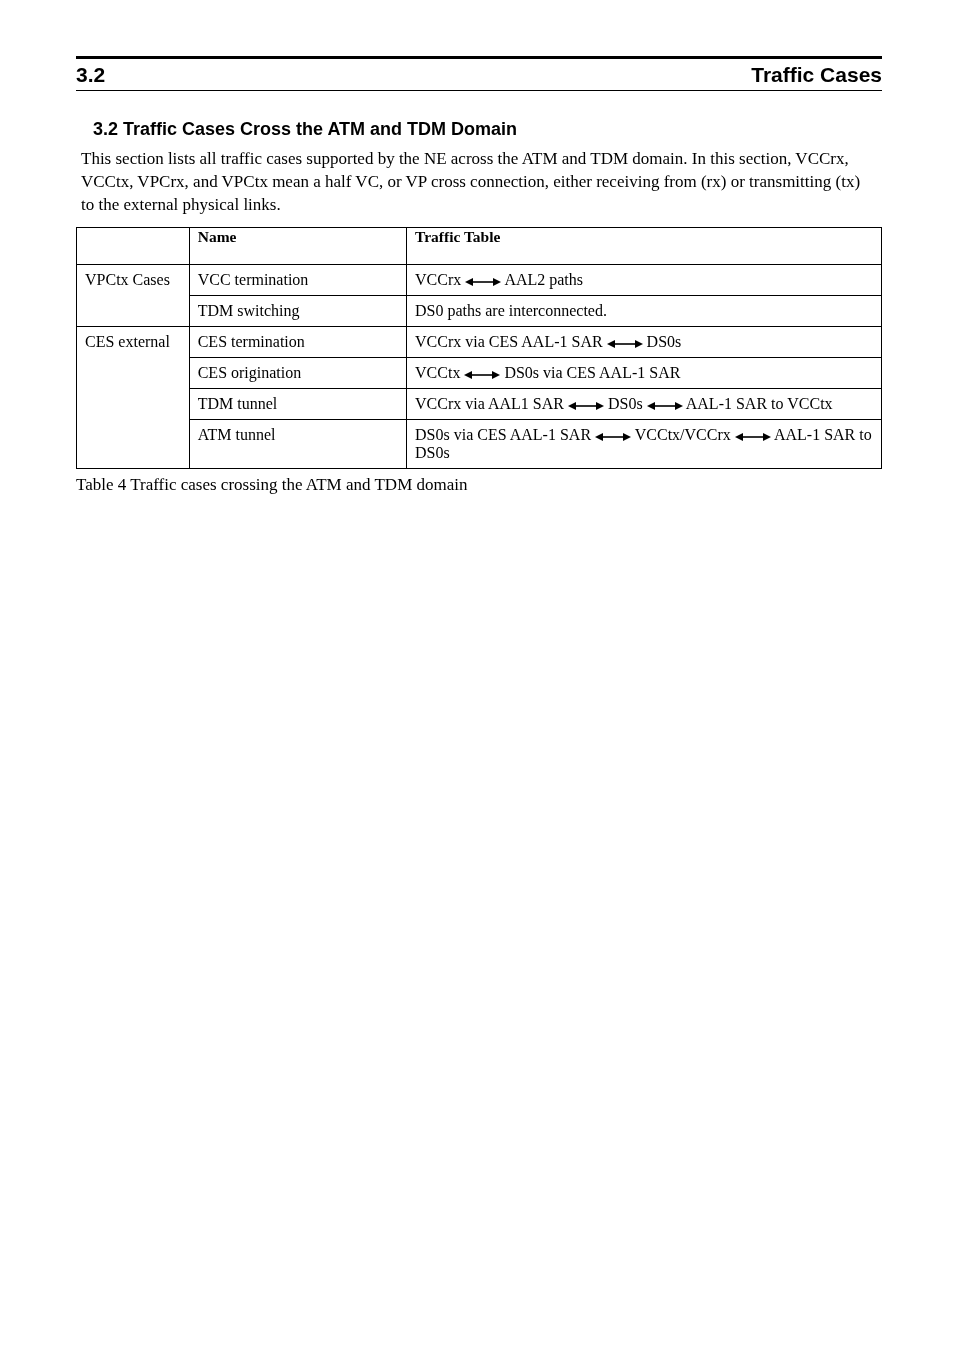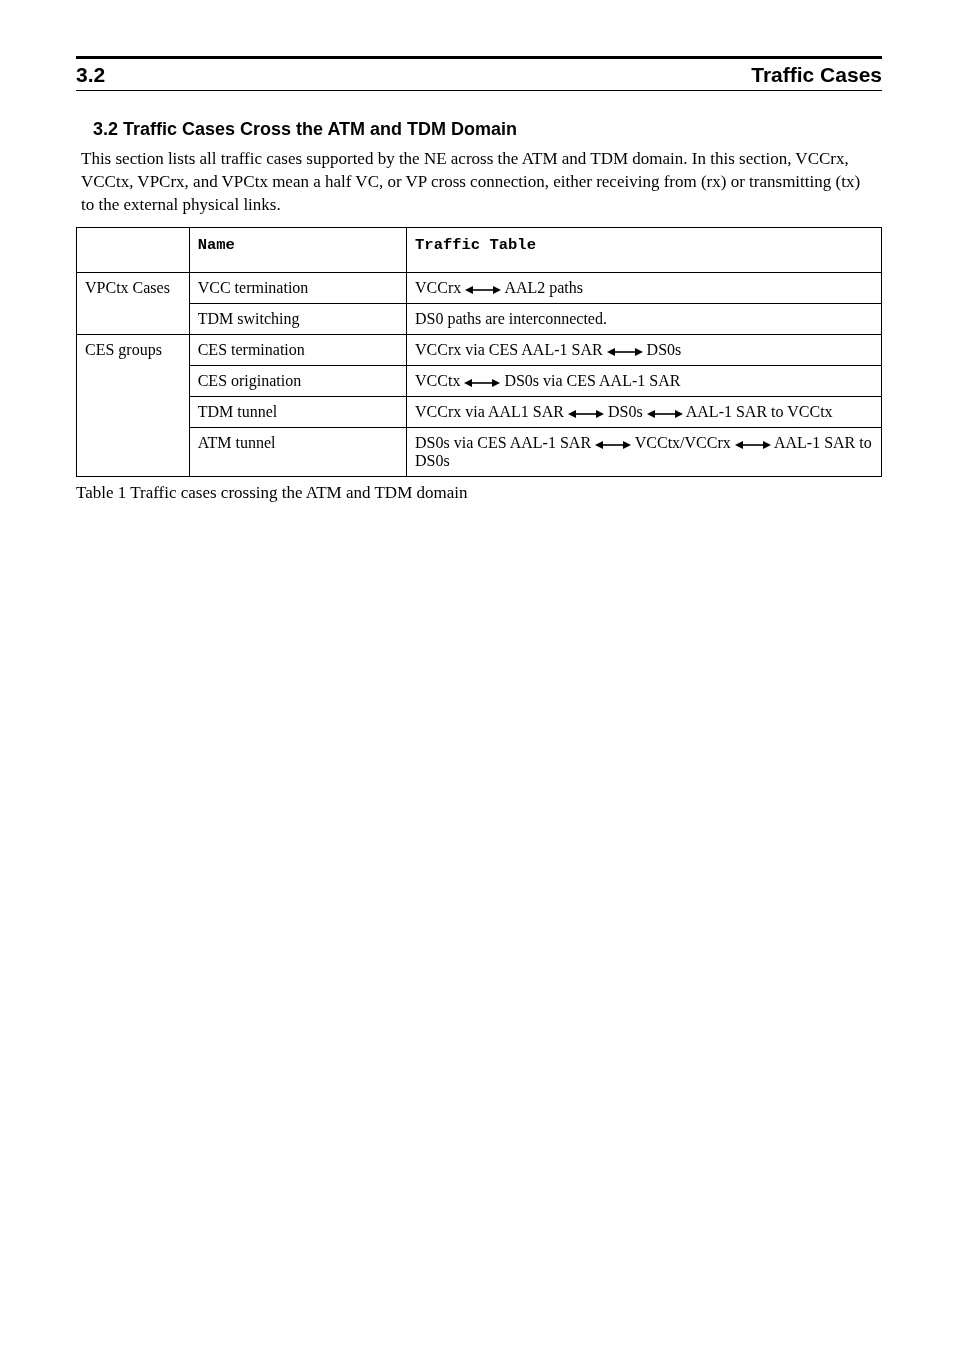--- a/index.html
+++ b/index.html
@@ -58,24 +58,24 @@
     padding: 6px 8px;
     font-size: 16px;
     vertical-align: top;
     text-align: left;
     font-weight: normal;
   }
   col.c0 { width: 14%; }
   col.c1 { width: 27%; }
   col.c2 { width: 59%; }
   .header-row td, .header-row th {
-    font-family: Liberation Mono, monospace;
+    font-family: Liberation Serif, serif;
     font-weight: bold;
     font-size: 15.5px;
-    padding-top: 8px;
+    padding-top: 0;
     padding-bottom: 18px;
   }
   .arrow-svg {
     display: inline-block;
     vertical-align: -3px;
   }
   .table-caption {
     font-size: 17px;
     margin-top: 6px;
   }
@@ -115,21 +115,21 @@
                 <polygon points="0,6 8,2 8,10" fill="#000"></polygon>
                 <polygon points="36,6 28,2 28,10" fill="#000"></polygon>
               </svg> AAL2 paths</td>
       </tr>
       <tr>
         <td>TDM switching</td>
         <td>DS0 paths are interconnected.</td>
       </tr>
 
       <tr>
-        <td rowspan="4">CES groups</td>
+        <td rowspan="4">CES external</td>
         <td>CES termination</td>
         <td>VCCrx via CES AAL-1 SAR <svg class="arrow-svg" width="36" height="12" viewBox="0 0 36 12">
                 <line x1="4" y1="6" x2="32" y2="6" stroke="#000" stroke-width="1.6"></line>
                 <polygon points="0,6 8,2 8,10" fill="#000"></polygon>
                 <polygon points="36,6 28,2 28,10" fill="#000"></polygon>
               </svg> DS0s</td>
       </tr>
       <tr>
         <td>CES origination</td>
         <td>VCCtx <svg class="arrow-svg" width="36" height="12" viewBox="0 0 36 12">
@@ -158,16 +158,16 @@
                 <polygon points="36,6 28,2 28,10" fill="#000"></polygon>
               </svg> VCCtx/VCCrx <svg class="arrow-svg" width="36" height="12" viewBox="0 0 36 12">
                 <line x1="4" y1="6" x2="32" y2="6" stroke="#000" stroke-width="1.6"></line>
                 <polygon points="0,6 8,2 8,10" fill="#000"></polygon>
                 <polygon points="36,6 28,2 28,10" fill="#000"></polygon>
               </svg> AAL-1 SAR to DS0s</td>
       </tr>
 
     </tbody>
       </table>
-    <div class="table-caption">Table 1  Traffic cases crossing the ATM and TDM domain</div>
+    <div class="table-caption">Table 4  Traffic cases crossing the ATM and TDM domain</div>
   </div>
 
 </div>
 
 </body></html>

